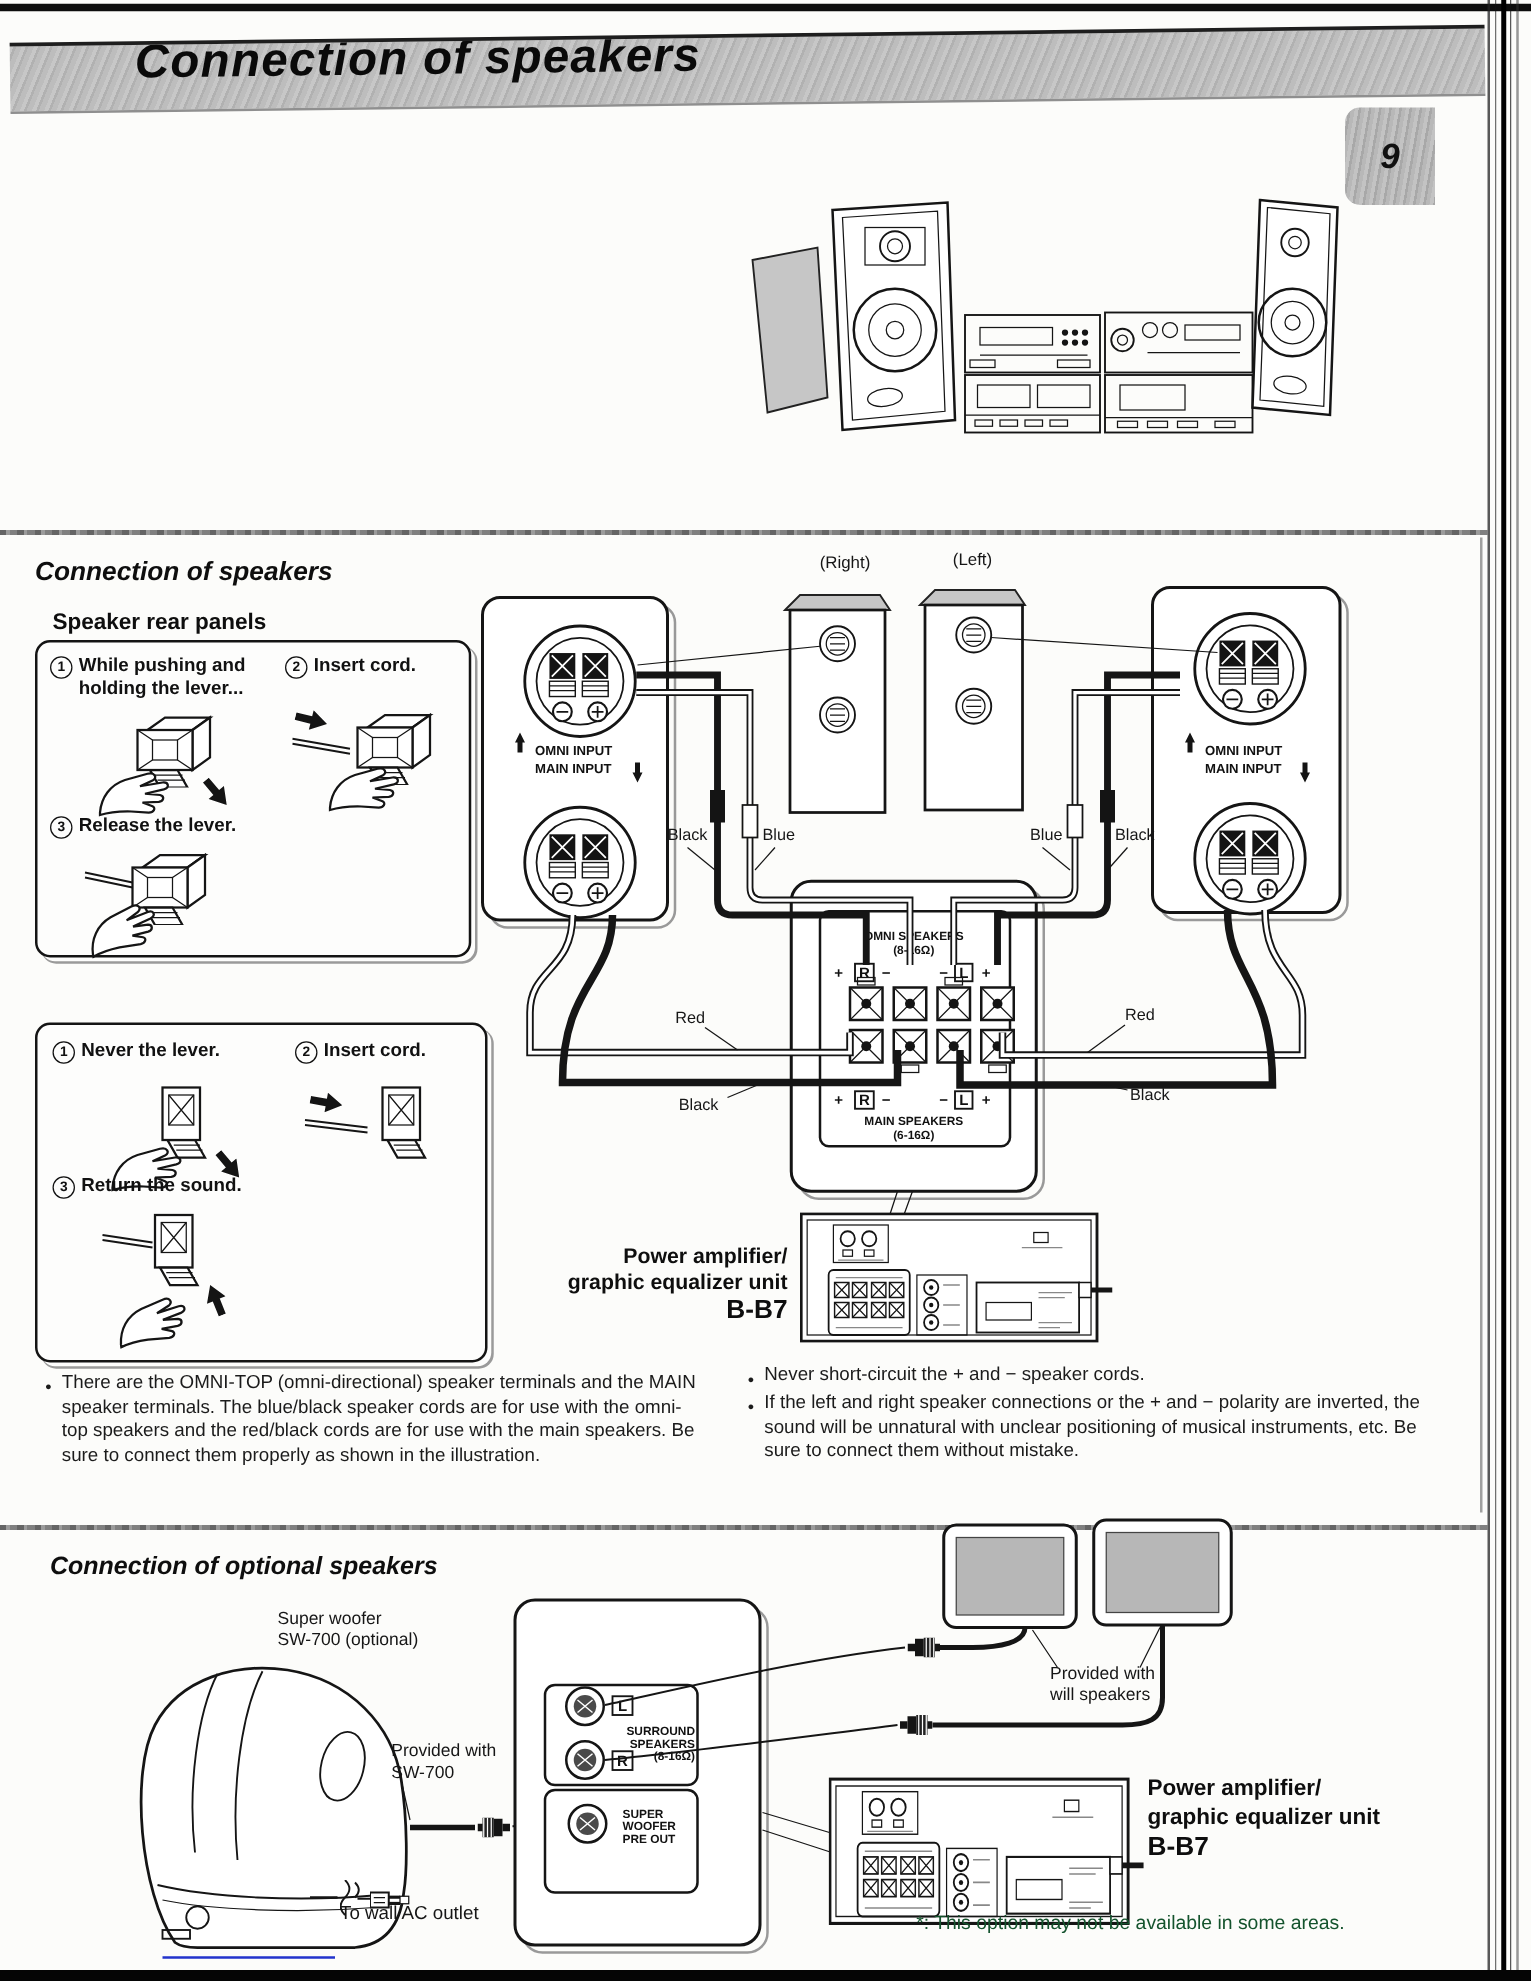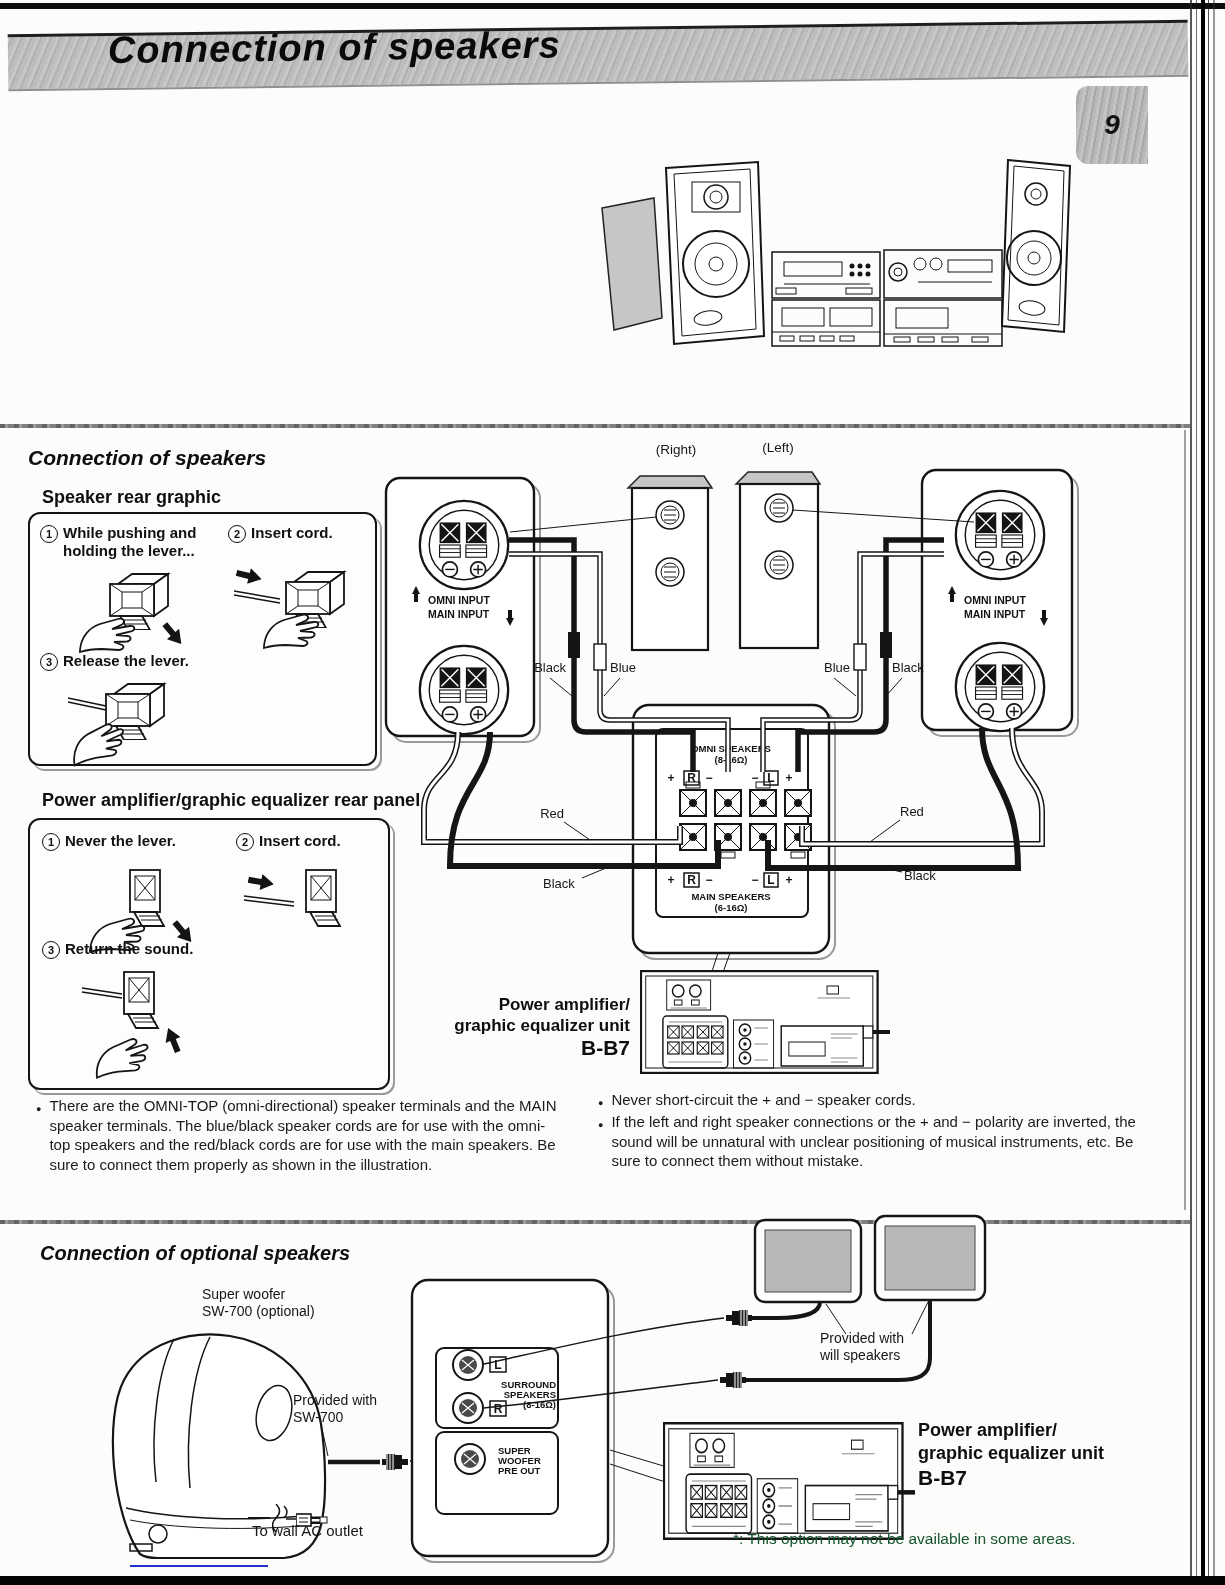--- a/index.html
+++ b/index.html
@@ -34,21 +34,21 @@
   
   .ibox{border:2.5px solid #141414;border-radius:12px;background:#fdfdfc;
         box-shadow:4px 4px 0 -1px #fdfdfc,5px 5px 0 0 #9a9a9a;}
   .step{display:flex;align-items:flex-start;font-size:15px;line-height:18px;font-weight:bold;color:#111;}
   .cnum{flex:0 0 auto;display:inline-flex;width:16px;height:16px;border:1.6px solid #111;border-radius:50%;
         align-items:center;justify-content:center;font-size:11px;font-weight:bold;margin:1px 5px 0 0;}
   
   .note{display:flex;font-size:15px;line-height:19.5px;color:#1b1b1b;}
   .note .b{flex:0 0 auto;font-size:9px;margin:4px 8px 0 0;}
   .note .t{flex:1;}
-  .small-label{font-size:14px;line-height:17px;color:#161616;}
+  .small-label{font-size:14px;line-height:17px;color:#161616;margin-left:20px;}
   .amp-label-r{text-align:right;font-weight:bold;color:#0e0e0e;}
   .amp-label-r .l{font-size:17px;line-height:21px;}
   .amp-label-r .m{font-size:21px;line-height:24px;}
   .amp-label-l{text-align:left;font-weight:bold;color:#0e0e0e;}
   .amp-label-l .l{font-size:18px;line-height:23px;}
   .amp-label-l .m{font-size:21px;line-height:25px;}
   .footnote{font-size:15.5px;color:#14532d;}
   
   svg{overflow:visible;}
   .ln{stroke:#151515;stroke-width:2;fill:none;}
@@ -252,21 +252,21 @@
         <circle class="ln1" cx="446" cy="110" r="17"></circle>
         <circle class="ln1" cx="446" cy="110" r="6"></circle>
       <ellipse class="ln1" cx="444" cy="160" rx="13" ry="7" transform="rotate(8 444 160)"></ellipse>
     </g>
   </svg>
 
   <div class="abs rule" style="top:424px;"></div>
   <div class="abs rule" style="top:1220px;"></div>
 
   <div class="abs h-sec" style="left:28px;top:446px;">Connection of speakers</div>
-  <div class="abs h-sub" style="left:42px;top:487px;">Speaker rear graphic</div>
+  <div class="abs h-sub" style="left:42px;top:487px;">Speaker rear panels</div>
 
   <div class="abs ibox" style="left:28px;top:512px;width:345px;height:250px;">
     <div class="abs step" style="left:10px;top:10px;width:180px;">
       <span class="cnum">1</span>
       <span>While pushing and holding the lever...</span>
     </div>
     <div class="abs step" style="left:198px;top:10px;width:135px;">
       <span class="cnum">2</span>
       <span>Insert cord.</span>
     </div>
@@ -285,21 +285,20 @@
       <span class="cnum">3</span>
       <span>Release the lever.</span>
     </div>
     <svg class="abs" style="left:36px;top:164px;" width="130" height="85" viewBox="0 0 130 85">
       <path class="ln15" d="M2,20 L40,28 M2,24 L40,32"></path>
       <use href="#sym-spkterm" x="38" y="4" width="64" height="58"></use>
       <use href="#sym-hand" x="2" y="40" width="60" height="44" transform="rotate(-12 32 62)"></use>
     </svg>
   </div>
 
-  <div class="abs h-sub" style="left:42px;top:790px;">Power amplifier/graphic equalizer rear panel</div>
 
   <div class="abs ibox" style="left:28px;top:818px;width:358px;height:268px;">
     <div class="abs step" style="left:12px;top:12px;width:175px;">
       <span class="cnum">1</span>
       <span>Never the lever.</span>
     </div>
     <div class="abs step" style="left:206px;top:12px;width:135px;">
       <span class="cnum">2</span>
       <span>Insert cord.</span>
     </div>

